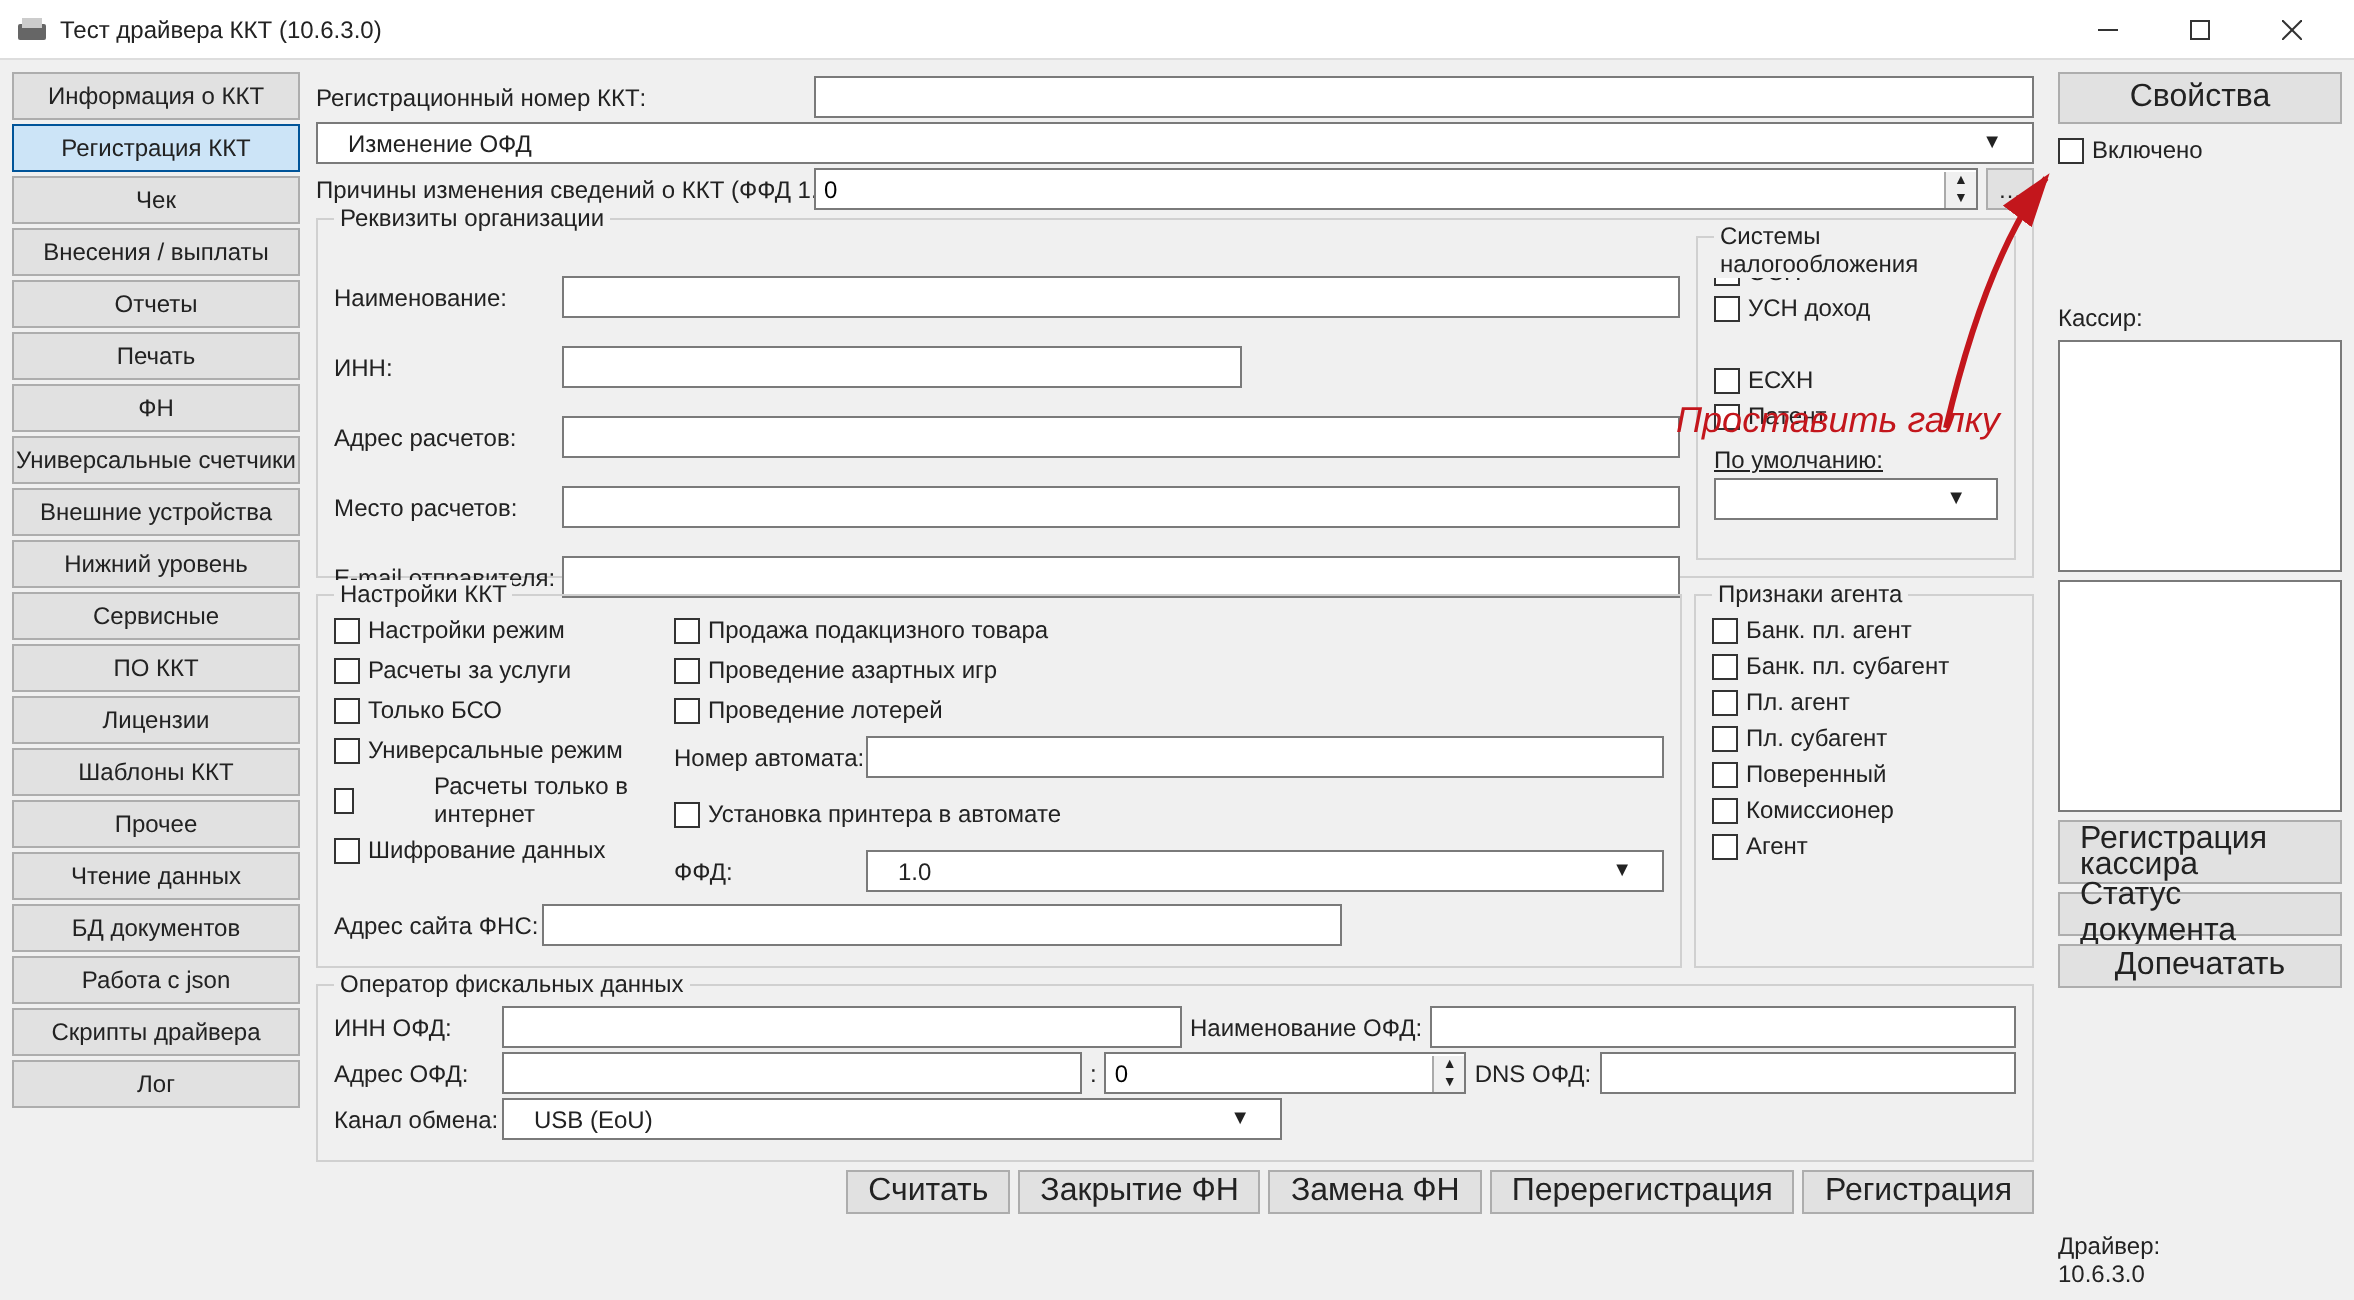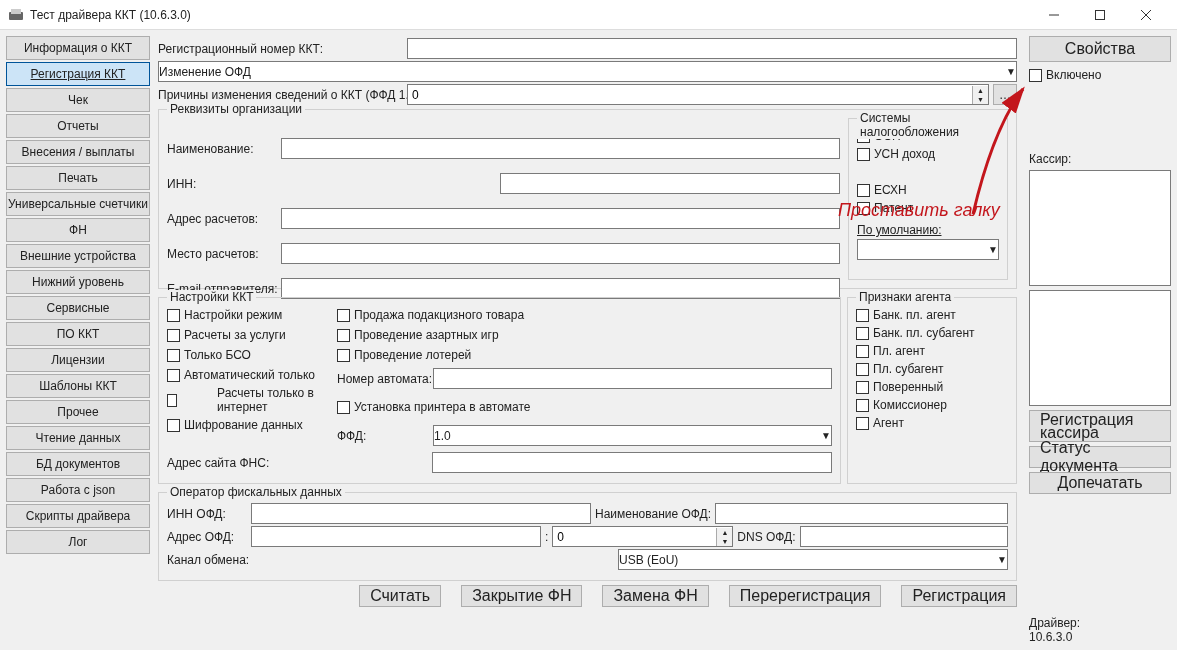--- a/index.html
+++ b/index.html
@@ -4,26 +4,26 @@
 <style>
   * { box-sizing: border-box; }
   body { margin:0; font-family: "Segoe UI", Tahoma, sans-serif; font-size:12px; color:#222; background:#fff; width:1177px; height:650px; }
   .titlebar { height:30px; border-bottom:1px solid #ddd; display:flex; align-items:center; padding:0 8px; justify-content:space-between;}
   .titlebar .left { display:flex; align-items:center; gap:6px;}
   .titlebar .winbtns { display:flex; gap:0;}
   .titlebar .winbtn { width:46px; height:30px; display:flex; align-items:center; justify-content:center; color:#333;}
   .client { display:flex; height:620px; background:#f0f0f0; padding:4px;}
   .sidebar { width:148px; display:flex; flex-direction:column; gap:2px; padding:2px;}
   .sidebutton { height:24px; background:#e1e1e1; border:1px solid #adadad; display:flex; align-items:center; justify-content:center; font-size:12px; cursor:default; user-select:none;}
-  .sidebutton.selected { background:#cce4f7; border:1px solid #005499;text-decoration:underline;}
+  .sidebutton.selected { background:#cce4f7; border:1px solid #005499;}
   .center { flex:1; padding:2px 6px 2px 6px; overflow:hidden;}
-  .row { display:flex; align-items:center; margin:2px 0; gap:4px;justify-content:space-between;}
+  .row { display:flex; align-items:center; margin:2px 0; gap:4px;}
   .lbl { white-space:nowrap; }
   .txt { height:21px; border:1px solid #7a7a7a; background:#fff; flex:1; padding:0 4px; font-size:12px;}
-  .combo { height:21px; border:1px solid #7a7a7a; background:#fff; flex:1; display:flex; align-items:center; justify-content:space-between; padding:0 0;}
+  .combo { height:21px; border:1px solid #7a7a7a; background:#fff; flex:1; display:flex; align-items:center; justify-content:space-between; padding:0 15px;}
   .combo .arrow { font-size:10px; }
   .spin { height:21px; border:1px solid #7a7a7a; background:#fff; flex:1; display:flex; align-items:center;}
   .spin input { border:0; flex:1; padding:0 4px; font-size:12px; outline:none;}
   .spin .spins { width:16px; display:flex; flex-direction:column; background:#f0f0f0; border-left:1px solid #aaa;}
   .spin .spins div{ flex:1; text-align:center; font-size:7px; line-height:9px;}
   .ellipsis { width:24px; height:21px; border:1px solid #adadad; background:#e1e1e1; display:flex; align-items:center; justify-content:center;}
   .group { border:1px solid #d0d0d0; margin:4px 0; padding:8px 8px 8px 8px; position:relative;}
   .group > .legend { position:absolute; top:-8px; left:8px; background:#f0f0f0; padding:0 3px;}
   .cb { display:flex; align-items:center; gap:4px; height:18px; cursor:default;}
   .cb .box { width:13px; height:13px; border:1px solid #333; background:#fff;}
@@ -65,25 +65,25 @@
     </div>
   </div>
 </div>
 
 <div class="client">
 
   <div class="sidebar" id="sidebar">
       <div class="sidebutton">Информация о ККТ</div>
       <div class="sidebutton selected">Регистрация ККТ</div>
       <div class="sidebutton">Чек</div>
+      <div class="sidebutton">Внесения / выплаты</div>
       <div class="sidebutton">Отчеты</div>
-      <div class="sidebutton">Внесения / выплаты</div>
       <div class="sidebutton">Печать</div>
+      <div class="sidebutton">ФН</div>
       <div class="sidebutton">Универсальные счетчики</div>
-      <div class="sidebutton">ФН</div>
       <div class="sidebutton">Внешние устройства</div>
       <div class="sidebutton">Нижний уровень</div>
       <div class="sidebutton">Сервисные</div>
       <div class="sidebutton">ПО ККТ</div>
       <div class="sidebutton">Лицензии</div>
       <div class="sidebutton">Шаблоны ККТ</div>
       <div class="sidebutton">Прочее</div>
       <div class="sidebutton">Чтение данных</div>
       <div class="sidebutton">БД документов</div>
       <div class="sidebutton">Работа с json</div>
@@ -180,21 +180,21 @@
             <div class="cb">
                 <span class="box"></span>
                 <span>Расчеты за услуги</span>
               </div>
             <div class="cb">
                 <span class="box"></span>
                 <span>Только БСО</span>
               </div>
             <div class="cb">
                 <span class="box"></span>
-                <span>Автоматический только</span>
+                <span>Универсальные режим</span>
               </div>
             <div class="cb" style="height:28px;gap:40px;">
                 <span class="box"></span>
                 <span>Расчеты только в интернет</span>
               </div>
             <div class="cb">
                 <span class="box"></span>
                 <span>Шифрование данных</span>
               </div>
           </div>
@@ -290,21 +290,21 @@
       </div>
       <div class="row">
         <span class="lbl" style="width:80px;">Канал обмена:</span>
         <div class="combo" style="flex:0 0 390px;">
             <span>USB (EoU)</span>
             <span class="arrow">▼</span>
           </div>
       </div>
     </div>
 
-    <div class="row" style="justify-content:flex-end; gap:20px; margin-top:4px;">
+    <div class="row" style="justify-content:flex-end; gap:4px; margin-top:4px;">
       <div class="btn">Считать</div>
       <div class="btn">Закрытие ФН</div>
       <div class="btn">Замена ФН</div>
       <div class="btn">Перерегистрация</div>
       <div class="btn">Регистрация</div>
     </div>
   </div>
 
   <div class="rightpanel" style="position:relative;">
     <svg style="position:absolute;left:-60px;top:35px;width:75px;height:150px;pointer-events:none;z-index:5;">

